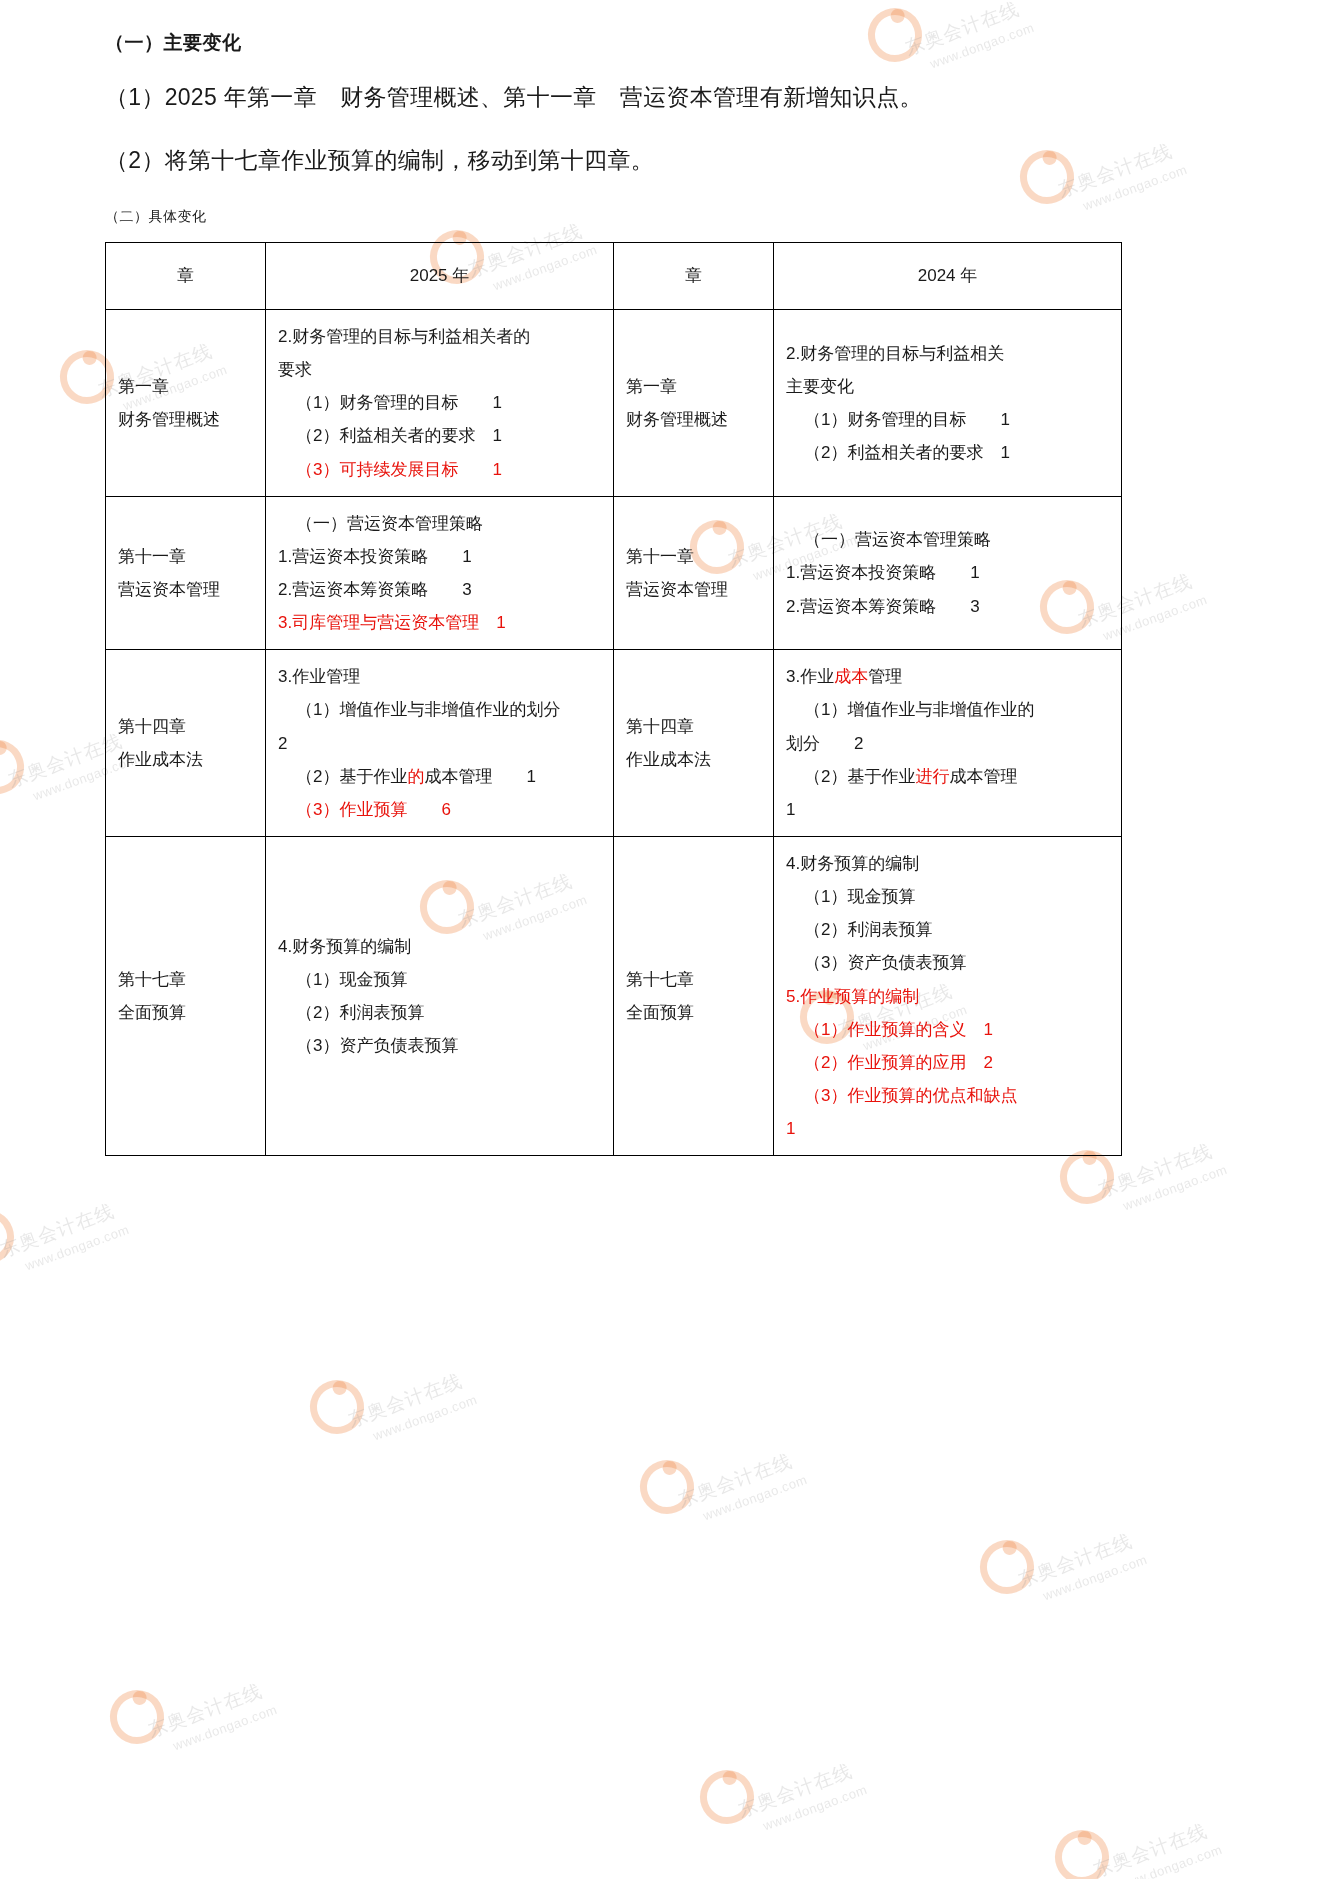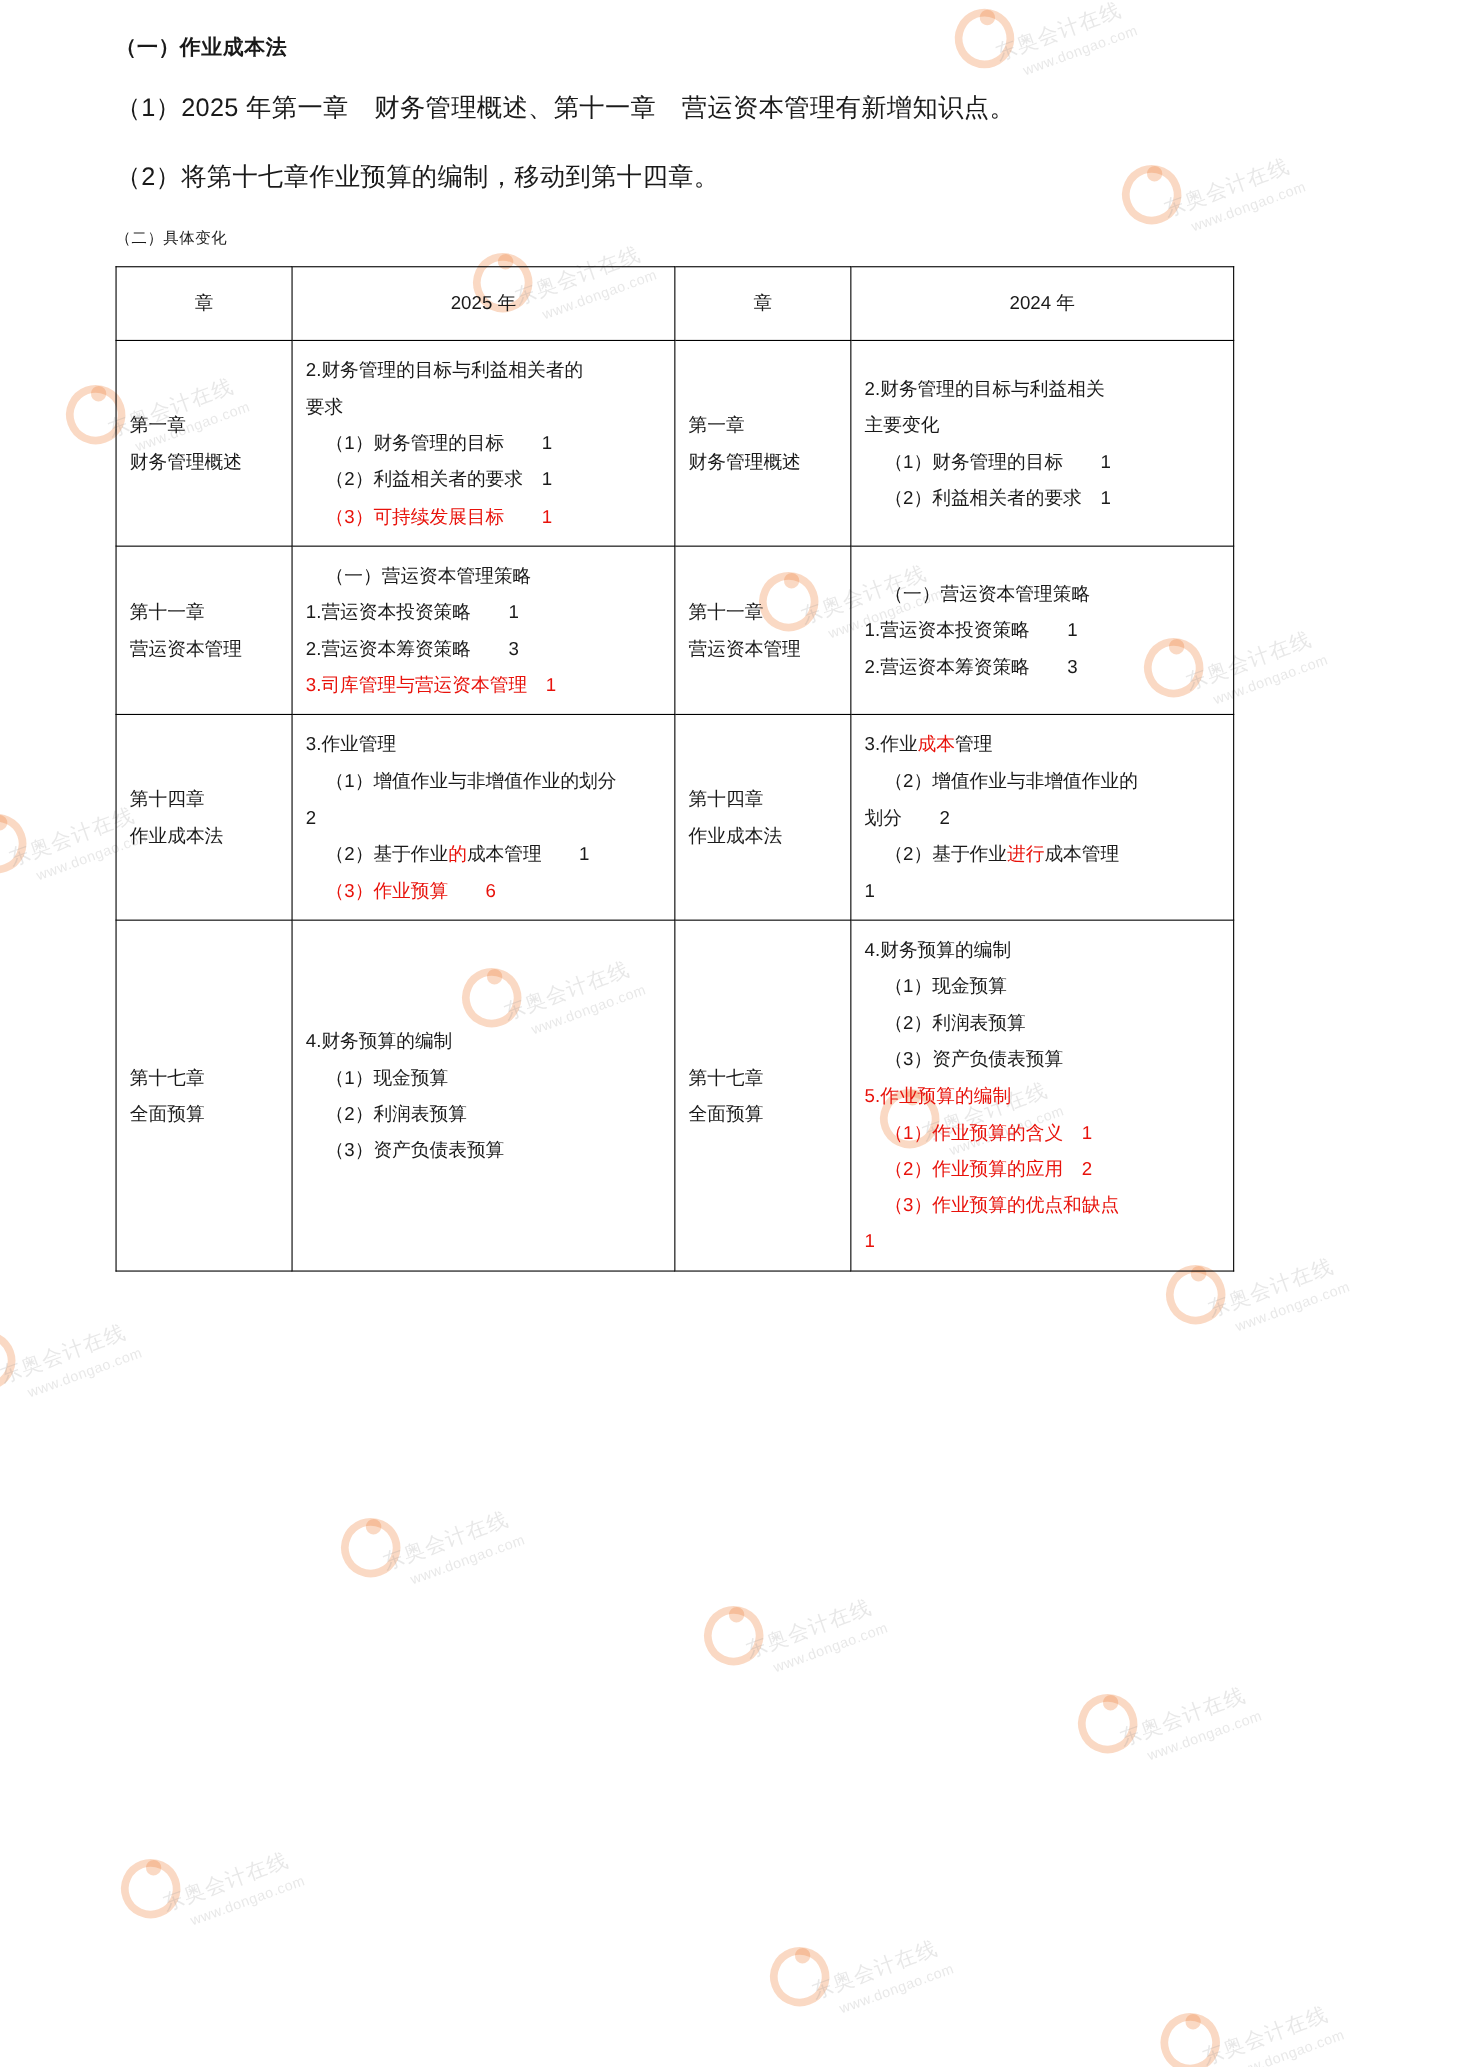--- a/index.html
+++ b/index.html
@@ -171,21 +171,21 @@
 
   <div class="wm-ring" style="left:700px; top:1770px;"></div>
   <div class="wm" style="left:738px; top:1776px;"><span>东奥会计在线</span><span class="sub">www.dongao.com</span></div>
 
   <div class="wm-ring" style="left:1055px; top:1830px;"></div>
   <div class="wm" style="left:1093px; top:1836px;"><span>东奥会计在线</span><span class="sub">www.dongao.com</span></div>
 </div>
 
 <div class="page">
 
-  <div class="sec-head">（一）作业成本法</div>
+  <div class="sec-head">（一）主要变化</div>
 
   <div class="para">（1）2025 年第一章　财务管理概述、第十一章　营运资本管理有新增知识点。</div>
   <div class="para">（2）将第十七章作业预算的编制，移动到第十四章。</div>
 
   <div class="sec-head2">（二）具体变化</div>
 
   <table class="cmp">
     <colgroup>
       <col class="col-ch">
         <col class="col-yr">
@@ -259,21 +259,21 @@
           <span class="ln">2</span>
           <span class="ln ind">（2）基于作业<span class="red">的</span>成本管理　　1</span>
           <span class="ln ind red">（3）作业预算　　6</span>
         </td>
         <td class="chap">
           <span class="ln">第十四章</span>
           <span class="ln">作业成本法</span>
         </td>
         <td class="body">
           <span class="ln">3.作业<span class="red">成本</span>管理</span>
-          <span class="ln ind">（2）增值作业与非增值作业的</span>
+          <span class="ln ind">（1）增值作业与非增值作业的</span>
           <span class="ln">划分　　2</span>
           <span class="ln ind">（2）基于作业<span class="red">进行</span>成本管理</span>
           <span class="ln">1</span>
         </td>
       </tr>
 
       <tr>
         <td class="chap">
           <span class="ln">第十七章</span>
           <span class="ln">全面预算</span>

